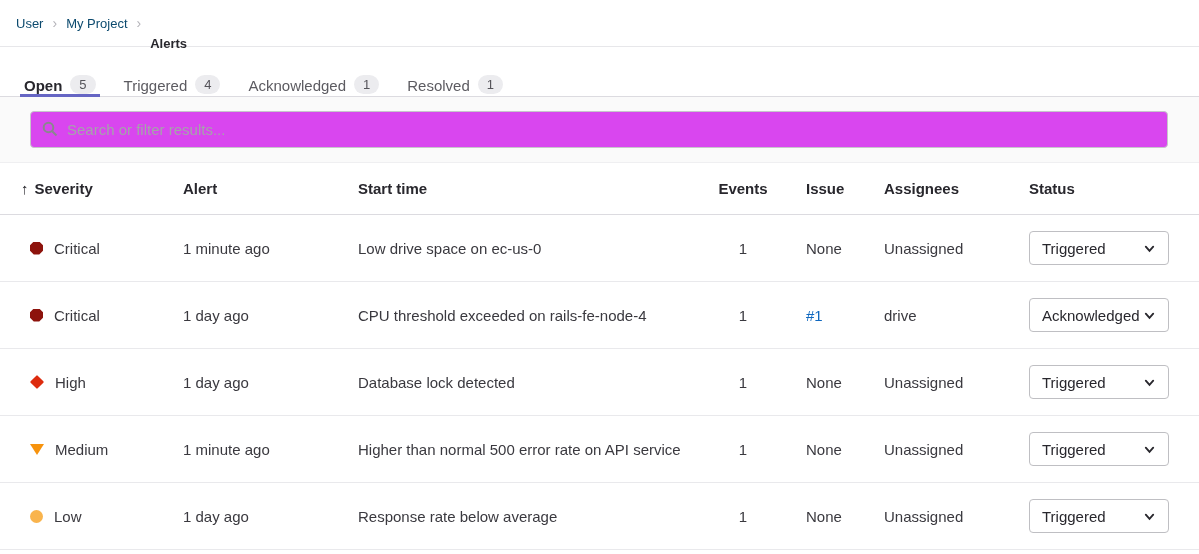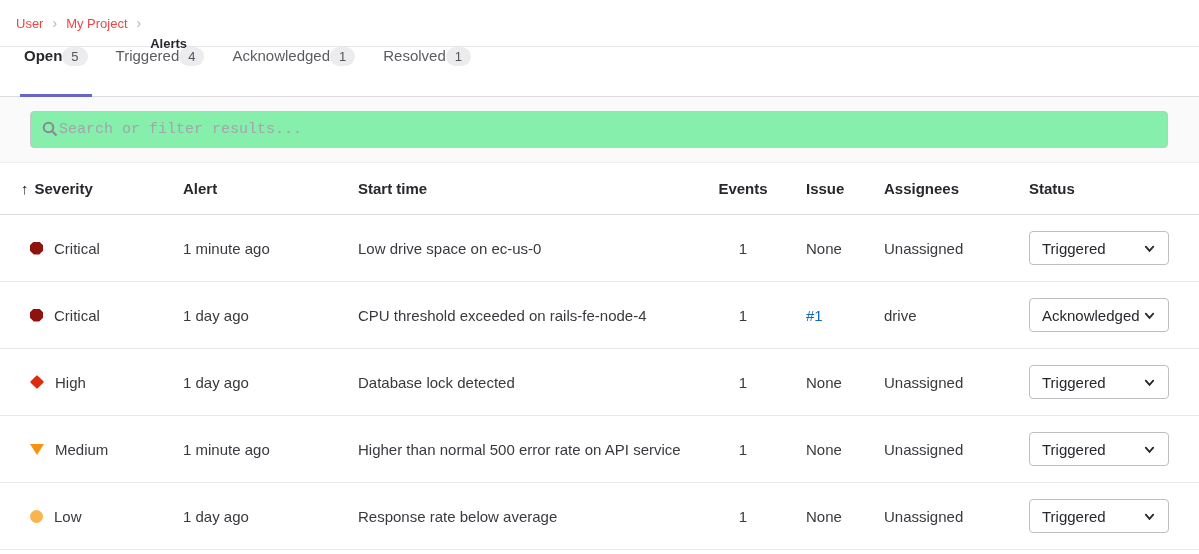--- a/index.html
+++ b/index.html
@@ -2,41 +2,41 @@
 <html><head>
 <meta charset="utf-8">
 <style>
   * { margin:0; padding:0; box-sizing:border-box; }
   html,body { width:1199px; height:554px; overflow:hidden; background:#fff;
               font-family:"Liberation Sans", sans-serif; color:#3a393f; }
 
   
   .breadcrumb-bar { height:47px; display:flex; align-items:center; gap:9px;
                     padding:0 16px; border-bottom:1px solid #e7e7ea; font-size:13px; }
-  .crumb { color:#ef4444; text-decoration:none; cursor:pointer; }
+  .crumb { color:#0c4a6e; text-decoration:none; cursor:pointer; }
   .crumb-sep { color:#b4b3b9; font-size:14px; }
   .crumb-current { color:#28272d; font-weight:700;margin-top:41px; }
 
   
   .tabs { display:flex; align-items:stretch; height:50px; padding:0 20px;
           border-bottom:1px solid #dcdbe0; }
-  .tab { display:flex; align-items:flex-start; padding:0 4px; margin-right:20px;
+  .tab { display:flex; align-items:flex-end; gap:8px; padding:0 4px; margin-right:20px;
          font-size:15px; color:#5c5b61; cursor:pointer;
          border-bottom:3px solid transparent; margin-bottom:-1px; }
   .tab.active { color:#28272d; font-weight:700; border-bottom-color:#6666c4; }
   .badge { background:#ececef; color:#55545a; font-size:13px; font-weight:400;
            border-radius:10px; padding:2px 9px; line-height:15px; }
 
   
   .search-strip { background:#fafafa; border-bottom:1px solid #efeff1;
                   padding:14px 31px 14px 30px; }
   .search-box { position:relative; }
   .search-box input { width:100%; height:37px; border:1px solid #c6c6ca; border-radius:4px;
-                      background:#86efac; padding:0 12px 0 28px; font-size:15px;
-                      font-family:Liberation Mono, monospace; color:#3a393f; outline:none; }
+                      background:#d946ef; padding:0 12px 0 36px; font-size:15px;
+                      font-family:Liberation Sans, sans-serif; color:#3a393f; outline:none; }
   .search-box input::placeholder { color:#a5a4aa; }
   .search-icon { position:absolute; left:12px; top:10px; width:16px; height:16px; }
 
   
   .trow { display:grid; grid-template-columns:167px 175px 1fr 70px 96px 145px 140px;
           align-items:center; padding-left:16px; padding-right:30px; }
   .thead { height:52px; font-weight:700; color:#28272d; font-size:15px;
            border-bottom:1px solid #dcdbe0; }
   .tbody-row { height:67px; border-bottom:1px solid #e9e9ec; font-size:15px; }
   .cell-severity { display:flex; align-items:center; gap:11px; padding-left:14px; }

